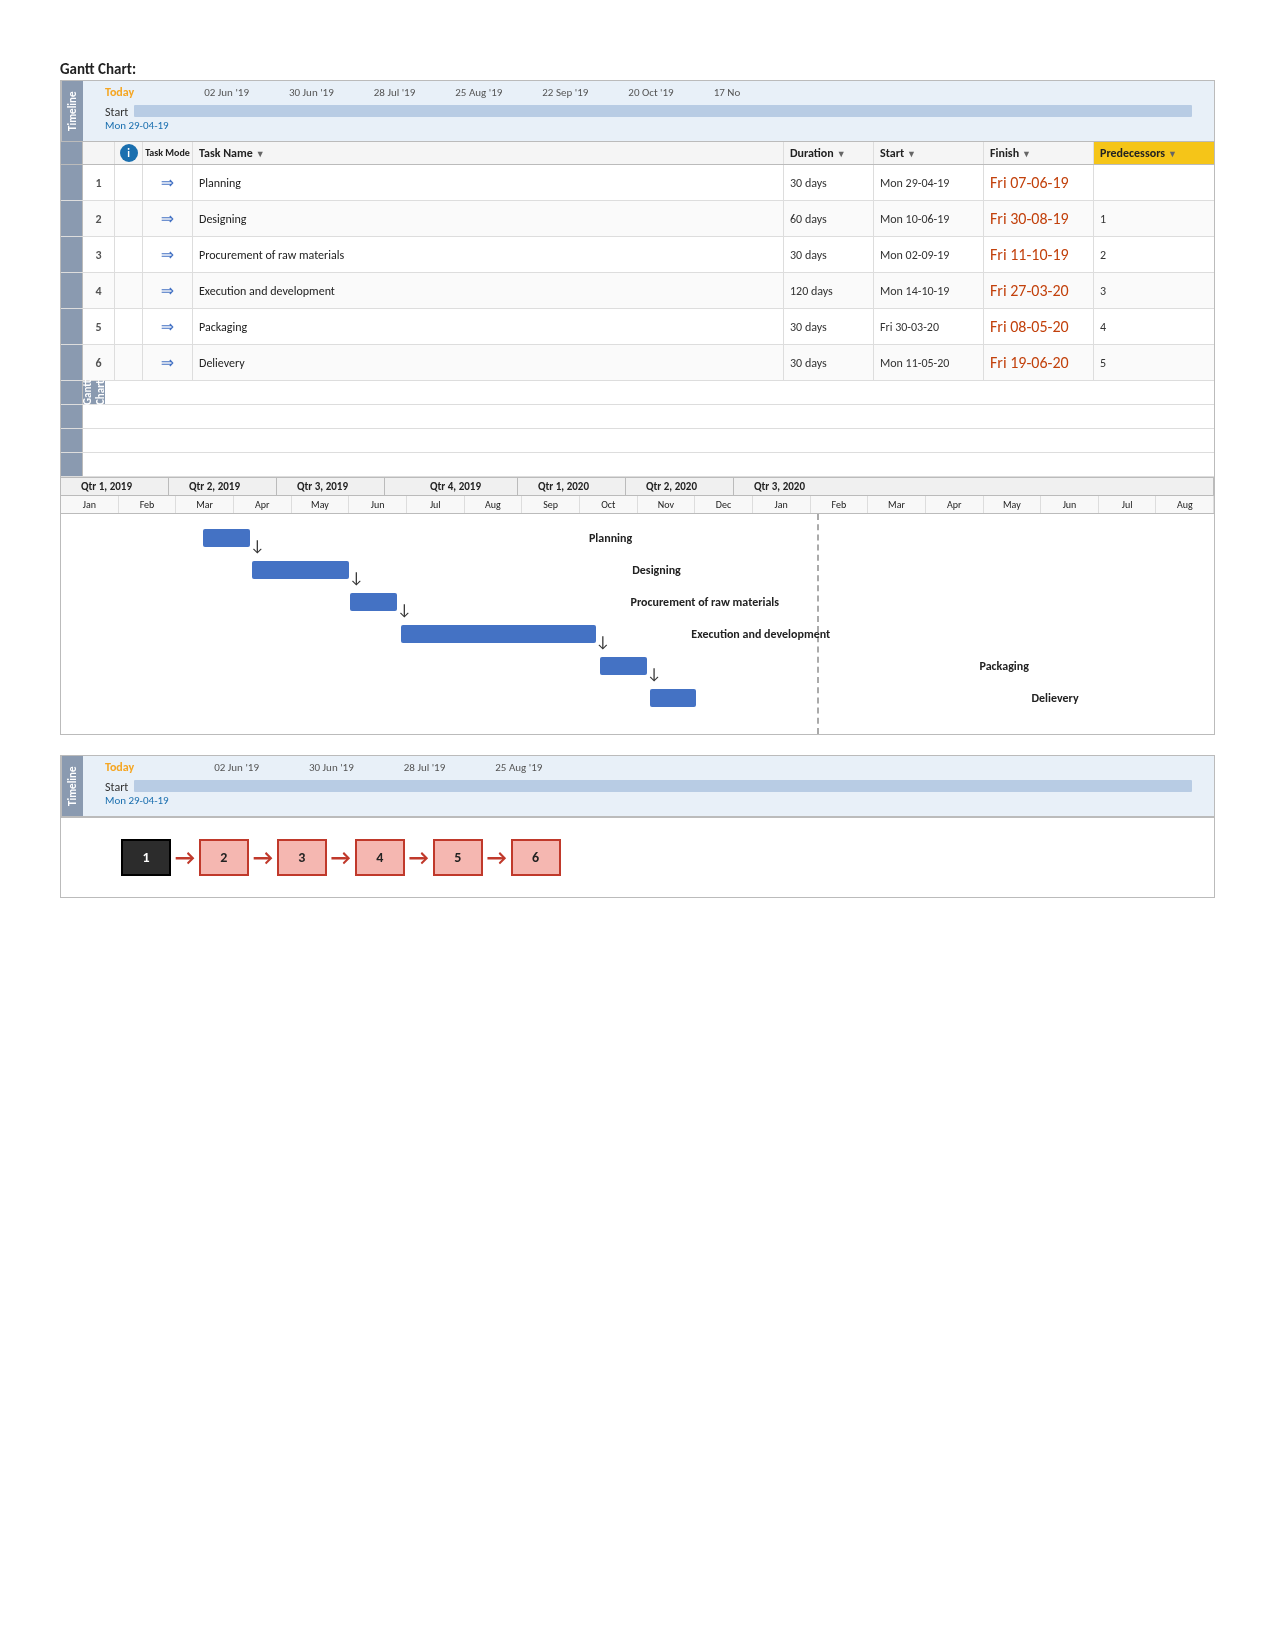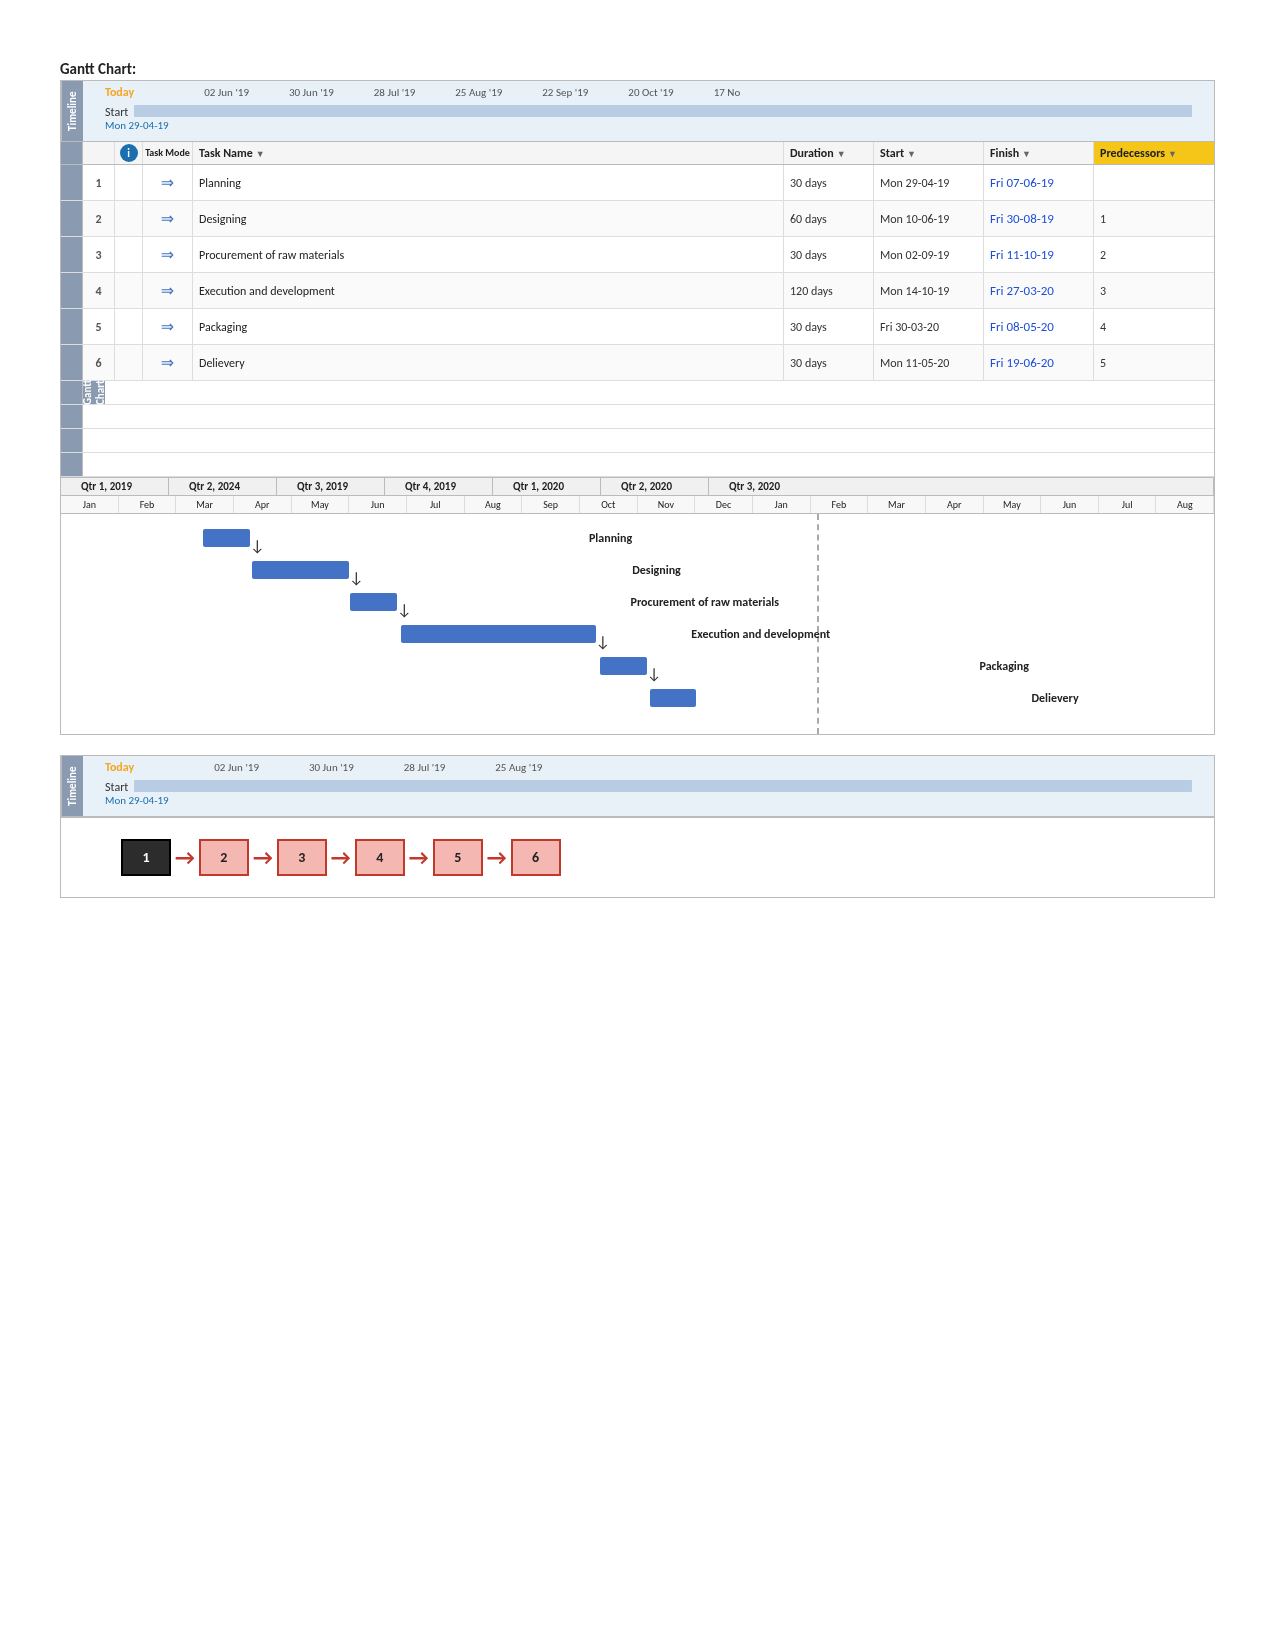--- a/index.html
+++ b/index.html
@@ -147,22 +147,22 @@
       padding: 4px 6px;
       font-size: 12px;
       color: #333;
     }
     .col-finish {
       width: 110px;
       border-right: 1px solid #ddd;
       display: flex;
       align-items: center;
       padding: 4px 6px;
-      font-size: 13px;
-      color: #1d4ed8;
+      font-size: 16px;
+      color: #c2410c;
     }
     .col-pred {
       width: 120px;
       display: flex;
       align-items: center;
       padding: 4px 6px;
       font-size: 12px;
       color: #333;
     }
 
@@ -476,23 +476,23 @@
     <div class="col-side"></div>
     <div style="flex:1;"></div>
   </div>
 
 </div>
 
 <div class="gantt-bars-section">
 
   <div class="quarter-header">
     <div class="quarter-cell" style="width:108px;">Qtr 1, 2019</div>
-    <div class="quarter-cell" style="width:108px;">Qtr 2, 2024</div>
+    <div class="quarter-cell" style="width:108px;">Qtr 2, 2019</div>
     <div class="quarter-cell" style="width:108px;">Qtr 3, 2019</div>
-    <div class="quarter-cell" style="width:108px;">Qtr 4, 2019</div>
+    <div class="quarter-cell" style="width:108px;margin-left:25px;">Qtr 4, 2019</div>
     <div class="quarter-cell" style="width:108px;">Qtr 1, 2020</div>
     <div class="quarter-cell" style="width:108px;">Qtr 2, 2020</div>
     <div class="quarter-cell" style="flex:1;">Qtr 3, 2020</div>
   </div>
 
   <div class="month-header" id="month-header-row">
       <div class="month-cell" style="min-width: 36px; flex: 1 1 0%;">Jan</div>
       <div class="month-cell" style="min-width: 36px; flex: 1 1 0%;">Feb</div>
       <div class="month-cell" style="min-width: 36px; flex: 1 1 0%;">Mar</div>
       <div class="month-cell" style="min-width: 36px; flex: 1 1 0%;">Apr</div>

